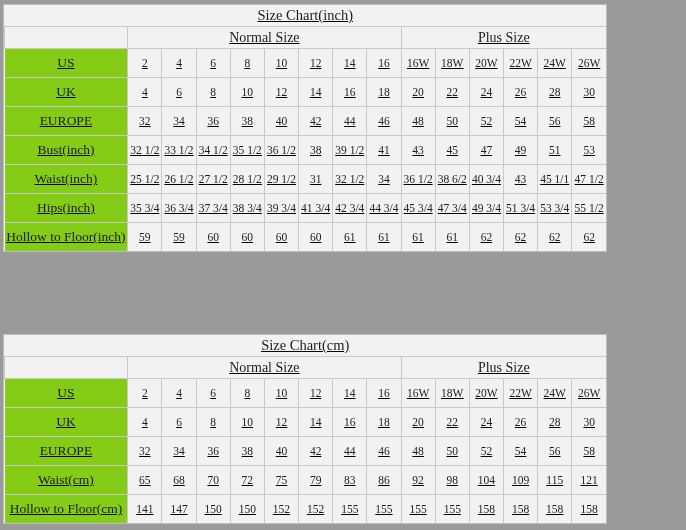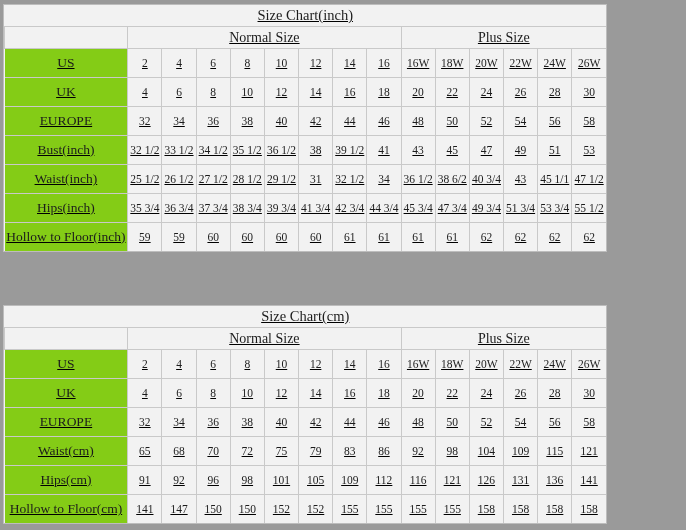--- a/index.html
+++ b/index.html
@@ -294,37 +294,20 @@
           <td class="datacell">79</td>
           <td class="datacell">83</td>
           <td class="datacell">86</td>
           <td class="datacell">92</td>
           <td class="datacell">98</td>
           <td class="datacell">104</td>
           <td class="datacell">109</td>
           <td class="datacell">115</td>
           <td class="datacell lastcol">121</td>
         </tr>
-        <tr>
-          <td class="rowlabel">Hips(cm)</td>
-          <td class="datacell">91</td>
-          <td class="datacell">92</td>
-          <td class="datacell">96</td>
-          <td class="datacell">98</td>
-          <td class="datacell">101</td>
-          <td class="datacell">105</td>
-          <td class="datacell">109</td>
-          <td class="datacell">112</td>
-          <td class="datacell">116</td>
-          <td class="datacell">121</td>
-          <td class="datacell">126</td>
-          <td class="datacell">131</td>
-          <td class="datacell">136</td>
-          <td class="datacell lastcol">141</td>
-        </tr>
         <tr class="lastrow">
           <td class="rowlabel">Hollow to Floor(cm)</td>
           <td class="datacell">141</td>
           <td class="datacell">147</td>
           <td class="datacell">150</td>
           <td class="datacell">150</td>
           <td class="datacell">152</td>
           <td class="datacell">152</td>
           <td class="datacell">155</td>
           <td class="datacell">155</td>

